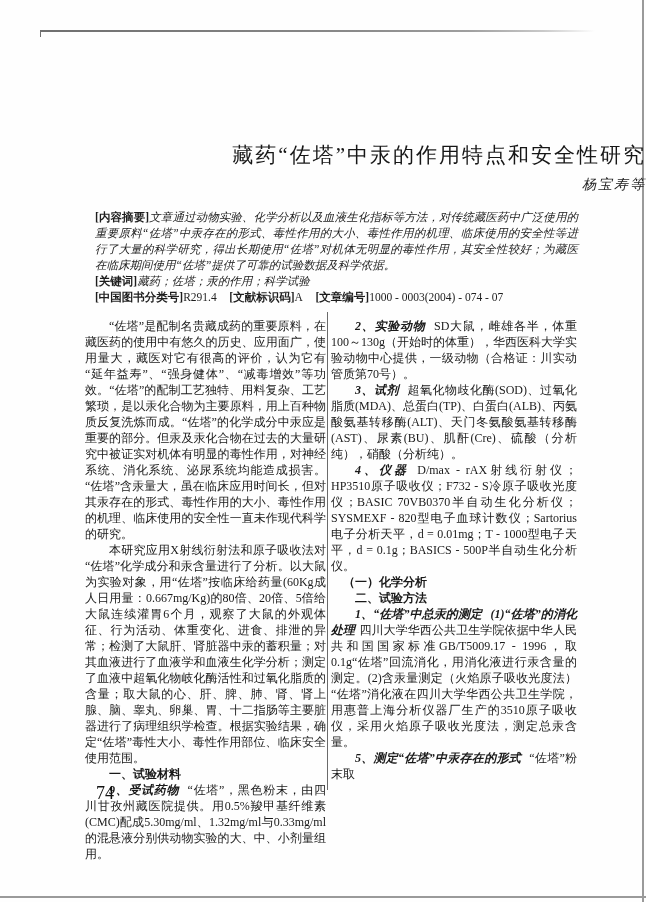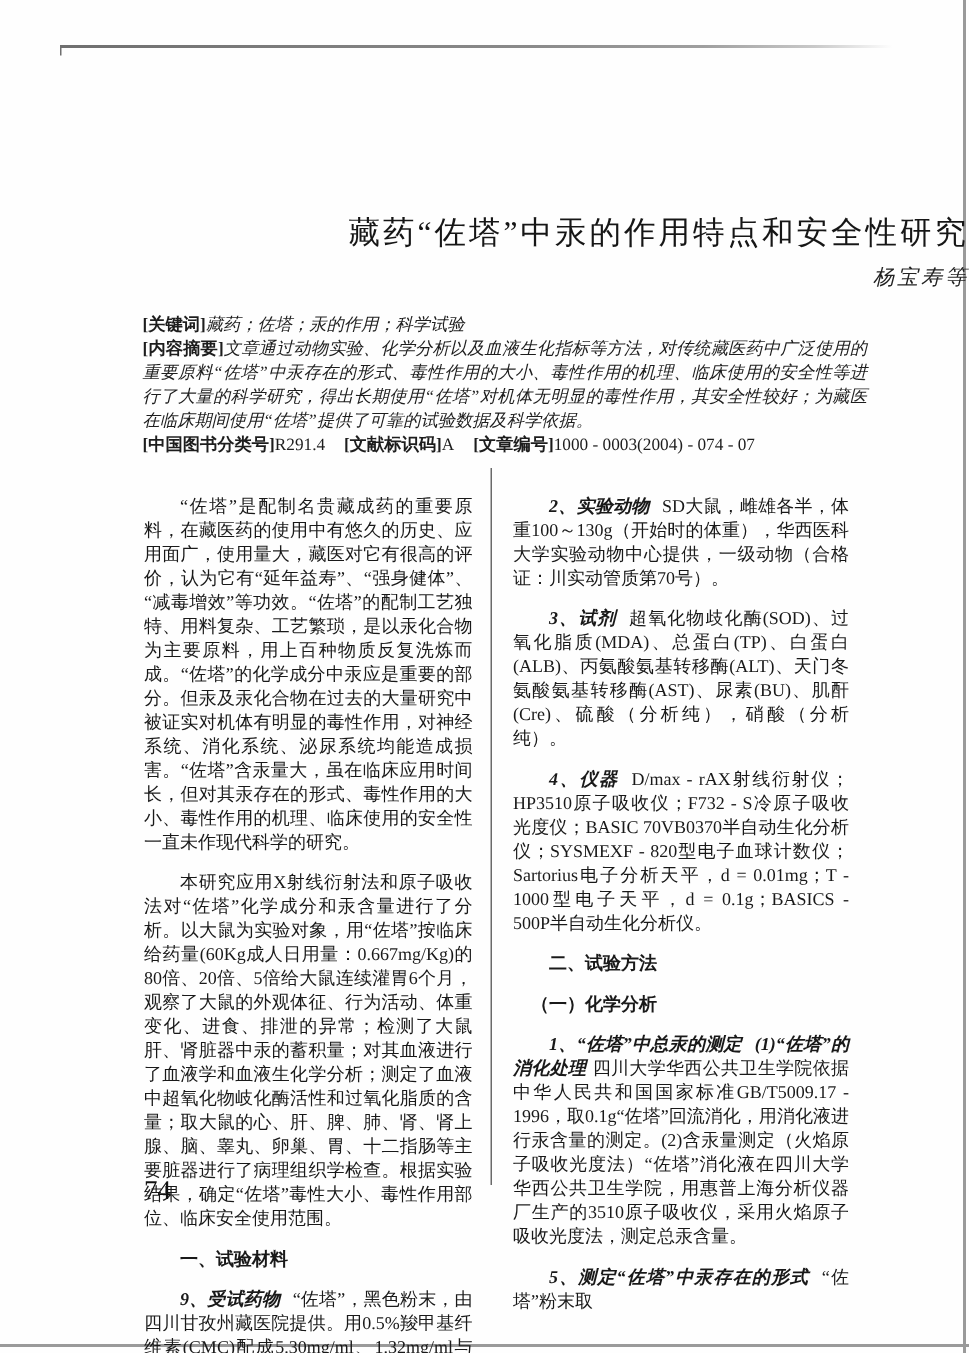--- a/index.html
+++ b/index.html
@@ -25,55 +25,55 @@
     font-size:11.5px;line-height:16px;text-align:justify;color:#1d1d1d;}
   .abstract .lbl{font-weight:bold;font-style:normal;}
   .abstract .ab-text{font-style:italic;}
   .meta-line{margin-top:0;}
   .meta-gap{display:inline-block;width:1.1em;}
   
   .col{position:absolute;top:318px;font-size:12px;line-height:16px;
     text-align:justify;color:#191919;}
   .col-left{left:85px;width:241px;}
   .col-right{left:331px;width:246px;}
-  .col p{margin:11px;text-indent:2em;}
+  .col p{margin:0;text-indent:2em;}
   .heading{font-weight:bold;}
   .kai{font-style:italic;font-weight:600;margin-right:0.7em;}
   .kai2{font-style:italic;font-weight:600;margin:0 0.35em 0 0;}
   
   .page-num{position:absolute;left:96px;top:783px;font-size:18px;font-weight:normal;color:#111;}
 </style>
 </head>
 <body>
 
 <div class="top-rule"></div>
 <div class="top-rule-tick"></div>
 <div class="right-rule"></div>
 <div class="bottom-rule"></div>
 <div class="col-divider"></div>
 
 <h1 class="title">藏药“佐塔”中汞的作用特点和安全性研究</h1>
 <div class="author">杨宝寿等</div>
 
 <div class="abstract">
+  <div><span class="lbl">[内容摘要]</span><span class="ab-text">文章通过动物实验、化学分析以及血液生化指标等方法，对传统藏医药中广泛使用的重要原料“佐塔”中汞存在的形式、毒性作用的大小、毒性作用的机理、临床使用的安全性等进行了大量的科学研究，得出长期使用“佐塔”对机体无明显的毒性作用，其安全性较好；为藏医在临床期间使用“佐塔”提供了可靠的试验数据及科学依据。</span></div>
   <div><span class="lbl">[关键词]</span><span class="ab-text">藏药；佐塔；汞的作用；科学试验</span></div>
-  <div><span class="lbl">[内容摘要]</span><span class="ab-text">文章通过动物实验、化学分析以及血液生化指标等方法，对传统藏医药中广泛使用的重要原料“佐塔”中汞存在的形式、毒性作用的大小、毒性作用的机理、临床使用的安全性等进行了大量的科学研究，得出长期使用“佐塔”对机体无明显的毒性作用，其安全性较好；为藏医在临床期间使用“佐塔”提供了可靠的试验数据及科学依据。</span></div>
   <div class="meta-line"><span class="lbl">[中国图书分类号]</span><span>R291.4</span><span class="meta-gap"></span><span class="lbl">[文献标识码]</span><span>A</span><span class="meta-gap"></span><span class="lbl">[文章编号]</span><span>1000 - 0003(2004) - 074 - 07</span></div>
 </div>
 
 <div class="col col-left">
   <p>“佐塔”是配制名贵藏成药的重要原料，在藏医药的使用中有悠久的历史、应用面广，使用量大，藏医对它有很高的评价，认为它有“延年益寿”、“强身健体”、“减毒增效”等功效。“佐塔”的配制工艺独特、用料复杂、工艺繁琐，是以汞化合物为主要原料，用上百种物质反复洗炼而成。“佐塔”的化学成分中汞应是重要的部分。但汞及汞化合物在过去的大量研究中被证实对机体有明显的毒性作用，对神经系统、消化系统、泌尿系统均能造成损害。“佐塔”含汞量大，虽在临床应用时间长，但对其汞存在的形式、毒性作用的大小、毒性作用的机理、临床使用的安全性一直未作现代科学的研究。</p>
   <p>本研究应用X射线衍射法和原子吸收法对“佐塔”化学成分和汞含量进行了分析。以大鼠为实验对象，用“佐塔”按临床给药量(60Kg成人日用量：0.667mg/Kg)的80倍、20倍、5倍给大鼠连续灌胃6个月，观察了大鼠的外观体征、行为活动、体重变化、进食、排泄的异常；检测了大鼠肝、肾脏器中汞的蓄积量；对其血液进行了血液学和血液生化学分析；测定了血液中超氧化物岐化酶活性和过氧化脂质的含量；取大鼠的心、肝、脾、肺、肾、肾上腺、脑、睾丸、卵巢、胃、十二指肠等主要脏器进行了病理组织学检查。根据实验结果，确定“佐塔”毒性大小、毒性作用部位、临床安全使用范围。</p>
   <p class="heading">一、试验材料</p>
   <p><span class="kai">9、受试药物</span><span>“佐塔”，黑色粉末，由四川甘孜州藏医院提供。用0.5%羧甲基纤维素(CMC)配成5.30mg/ml、1.32mg/ml与0.33mg/ml的混悬液分别供动物实验的大、中、小剂量组用。</span></p>
 </div>
 
 <div class="col col-right">
   <p><span class="kai">2、实验动物</span><span>SD大鼠，雌雄各半，体重100～130g（开始时的体重），华西医科大学实验动物中心提供，一级动物（合格证：川实动管质第70号）。</span></p>
   <p><span class="kai">3、试剂</span><span>超氧化物歧化酶(SOD)、过氧化脂质(MDA)、总蛋白(TP)、白蛋白(ALB)、丙氨酸氨基转移酶(ALT)、天门冬氨酸氨基转移酶(AST)、尿素(BU)、肌酐(Cre)、硫酸（分析纯），硝酸（分析纯）。</span></p>
   <p><span class="kai">4、仪器</span><span>D/max - rAX射线衍射仪；HP3510原子吸收仪；F732 - S冷原子吸收光度仪；BASIC 70VB0370半自动生化分析仪；SYSMEXF - 820型电子血球计数仪；Sartorius电子分析天平，d = 0.01mg；T - 1000型电子天平，d = 0.1g；BASICS - 500P半自动生化分析仪。</span></p>
+  <p class="heading" style="text-indent:1em;">（一）化学分析</p>
   <p class="heading">二、试验方法</p>
-  <p class="heading" style="text-indent:1em;">（一）化学分析</p>
   <p><span class="kai">1、“佐塔”中总汞的测定</span><span class="kai2">(1)“佐塔”的消化处理</span><span>四川大学华西公共卫生学院依据中华人民共和国国家标准GB/T5009.17 - 1996，取0.1g“佐塔”回流消化，用消化液进行汞含量的测定。(2)含汞量测定（火焰原子吸收光度法）“佐塔”消化液在四川大学华西公共卫生学院，用惠普上海分析仪器厂生产的3510原子吸收仪，采用火焰原子吸收光度法，测定总汞含量。</span></p>
   <p><span class="kai">5、测定“佐塔”中汞存在的形式</span><span>“佐塔”粉末取</span></p>
 </div>
 
 <div class="page-num">74</div>
 
 </body></html>

